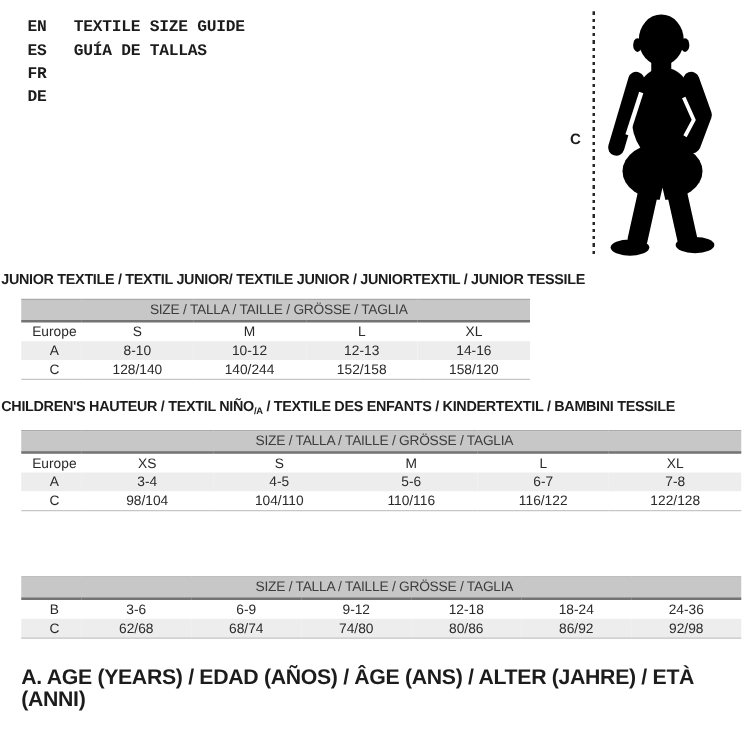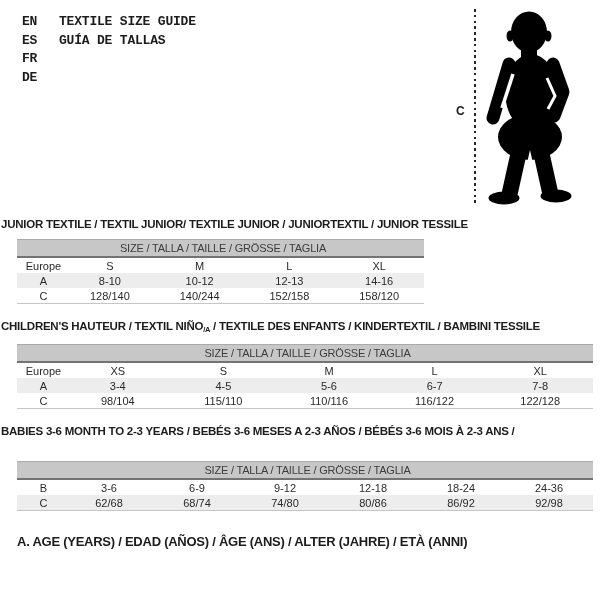--- a/index.html
+++ b/index.html
@@ -28,21 +28,21 @@
   th.size-bar{background:#c7c7c7;border-top:1px solid #aaaaaa;border-bottom:2px solid #737373;
     text-align:center;font-weight:normal;color:#3d3d3d;padding:1px 0 2px 5px;height:13px;
     font-size:11px;letter-spacing:-0.2px;white-space:nowrap;}
   td{height:15px;padding:0;color:#2a2a2a;}
   td.lbl{text-align:center;padding-left:5px;}
   td.val{text-align:center;}
   tr.shaded td{background:#ededed;}
   tr.last td{border-bottom:1px solid #c6c6c6;}
 
   
-  .legend{left:17px;top:533px;font-weight:bold;font-size:13px;letter-spacing:-0.25px;line-height:17.5px;}
+  .legend{left:17px;top:533px;font-weight:bold;font-size:17px;letter-spacing:-0.25px;line-height:17.5px;}
 </style>
 </head>
 <body>
 
 <div class="abs lang-block">
   <div class="lang-row">
     <span class="lang-code">EN</span>
     <span>TEXTILE SIZE GUIDE</span>
   </div>
   <div class="lang-row">
@@ -150,30 +150,29 @@
       <td class="lbl">A</td>
       <td class="val">3-4</td>
       <td class="val">4-5</td>
       <td class="val">5-6</td>
       <td class="val">6-7</td>
       <td class="val">7-8</td>
     </tr>
     <tr class="last">
       <td class="lbl">C</td>
       <td class="val">98/104</td>
-      <td class="val">115/110</td>
+      <td class="val">104/110</td>
       <td class="val">110/116</td>
       <td class="val">116/122</td>
       <td class="val">122/128</td>
     </tr>
   </tbody>
 </table>
 
 <div class="abs sec-title" style="top:423px">
-  <div>BABIES 3-6 MONTH TO 2-3 YEARS / BEBÉS 3-6 MESES A 2-3 AÑOS / BÉBÉS 3-6 MOIS À 2-3 ANS /</div>
 </div>
 <table style="top:461px;width:576px">
   <colgroup>
       <col style="width:48px">
       <col>
       <col>
       <col>
       <col>
       <col>
       <col>

